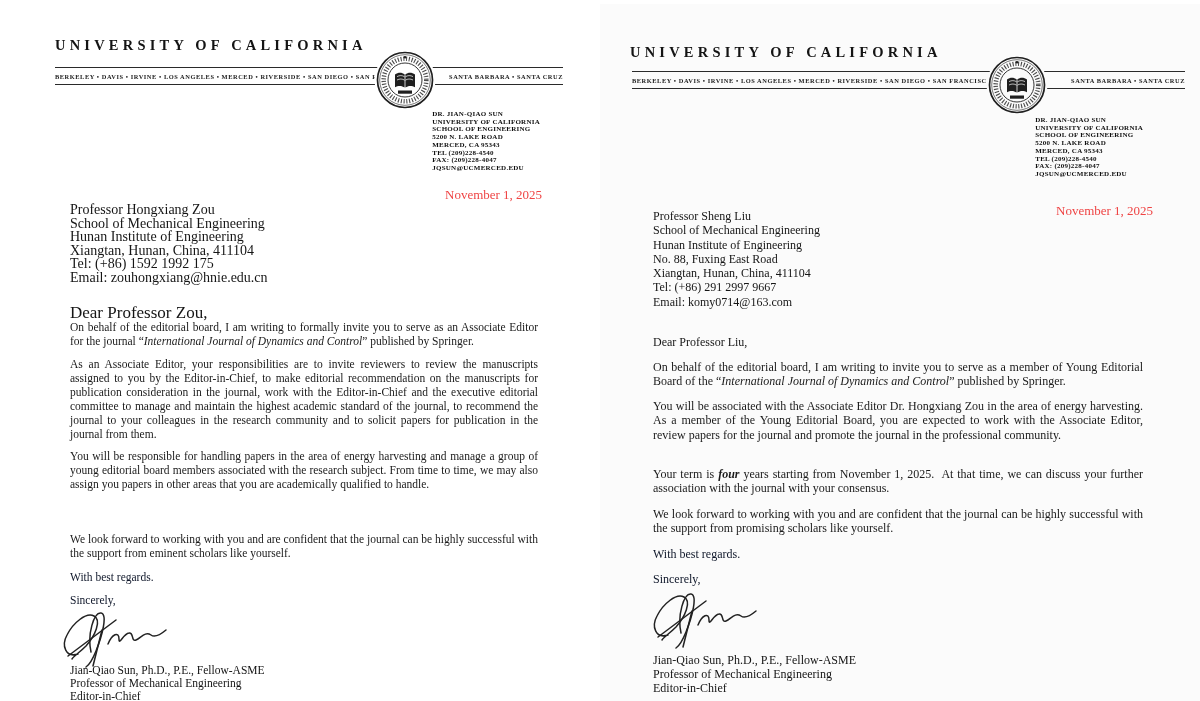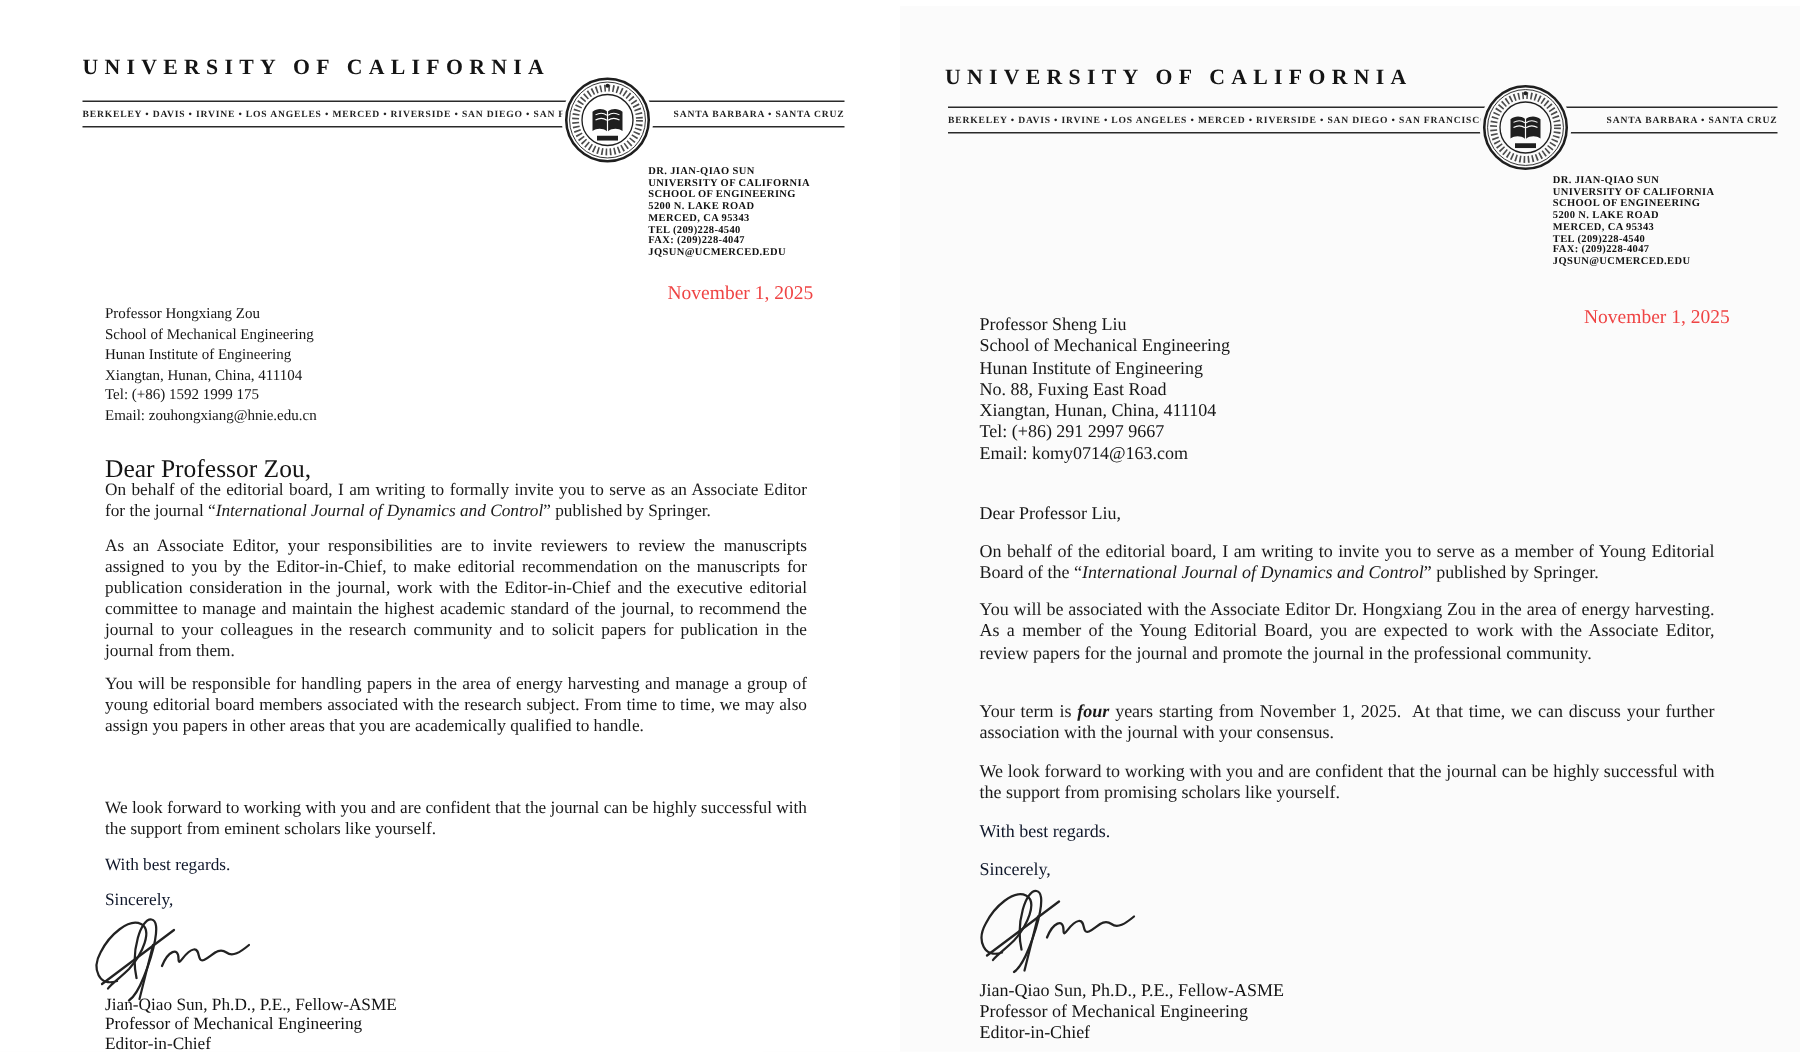--- a/index.html
+++ b/index.html
@@ -26,21 +26,21 @@
     white-space:nowrap;
   }
   .campus-right{margin-left:auto;}
   .seal{position:absolute;z-index:2;width:62px;height:62px;}
 
   .sender{
     position:absolute;text-align:left;font-size:7px;font-weight:bold;
     line-height:7.7px;letter-spacing:0.25px;color:#101010;white-space:nowrap;
   }
   .date{position:absolute;font-size:13px;color:#ef4444;}
-  .addr{position:absolute;font-size:10px;line-height:13.6px;color:#151515;}
+  .addr{position:absolute;font-size:14px;line-height:13.6px;color:#151515;}
   .page-right .addr{font-size:12px;line-height:14.3px;}
   .salutation{position:absolute;font-size:17px;color:#151515;}
   .page-right .salutation{font-size:12px;}
   .para{
     position:absolute;font-size:11.5px;line-height:13.9px;text-align:justify;
     white-space:pre-wrap;color:#1a1a1a;margin:0;
   }
   .page-left .para{width:468px;}
   .page-right .para{width:490px;font-size:12px;line-height:14.4px;}
   .seg-i{font-style:italic;}
@@ -84,21 +84,21 @@
       <div>TEL (209)228-4540</div>
       <div>FAX: (209)228-4047</div>
       <div>JQSUN@UCMERCED.EDU</div>
     </div>
   <div class="date" style="left:445px;top:183px;">November 1, 2025</div>
   <div class="addr" style="left:70px;top:199px;">
       <div>Professor Hongxiang Zou</div>
       <div>School of Mechanical Engineering</div>
       <div>Hunan Institute of Engineering</div>
       <div>Xiangtan, Hunan, China, 411104</div>
-      <div>Tel: (+86) 1592 1999 175</div>
+      <div>Tel: (+86) 1592 1992 175</div>
       <div>Email: zouhongxiang@hnie.edu.cn</div>
     </div>
   <div class="salutation" style="left:70px;top:299px;">Dear Professor Zou,</div>
   <p class="para" style="left:70px;top:317px;"><span>On behalf of the editorial board, I am writing to formally invite you to serve as an Associate Editor for the journal “</span><span class="seg-i">International Journal of Dynamics and Control</span><span>” published by Springer.</span></p>
   <p class="para" style="left:70px;top:354px;"><span>As an Associate Editor, your responsibilities are to invite reviewers to review the manuscripts assigned to you by the Editor-in-Chief, to make editorial recommendation on the manuscripts for publication consideration in the journal, work with the Editor-in-Chief and the executive editorial committee to manage and maintain the highest academic standard of the journal, to recommend the journal to your colleagues in the research community and to solicit papers for publication in the journal from them.</span></p>
   <p class="para" style="left:70px;top:446px;"><span>You will be responsible for handling papers in the area of energy harvesting and manage a group of young editorial board members associated with the research subject. From time to time, we may also assign you papers in other areas that you are academically qualified to handle.</span></p>
   <p class="para" style="left:70px;top:529px;"><span>We look forward to working with you and are confident that the journal can be highly successful with the support from eminent scholars like yourself.</span></p>
   <div class="closing" style="left:70px;top:567px;">With best regards.</div>
   <div class="signoff" style="left:70px;top:590px;">Sincerely,</div>
   <svg class="sig" style="left:58px;top:600px;" width="120" height="64" viewBox="0 0 120 64">

